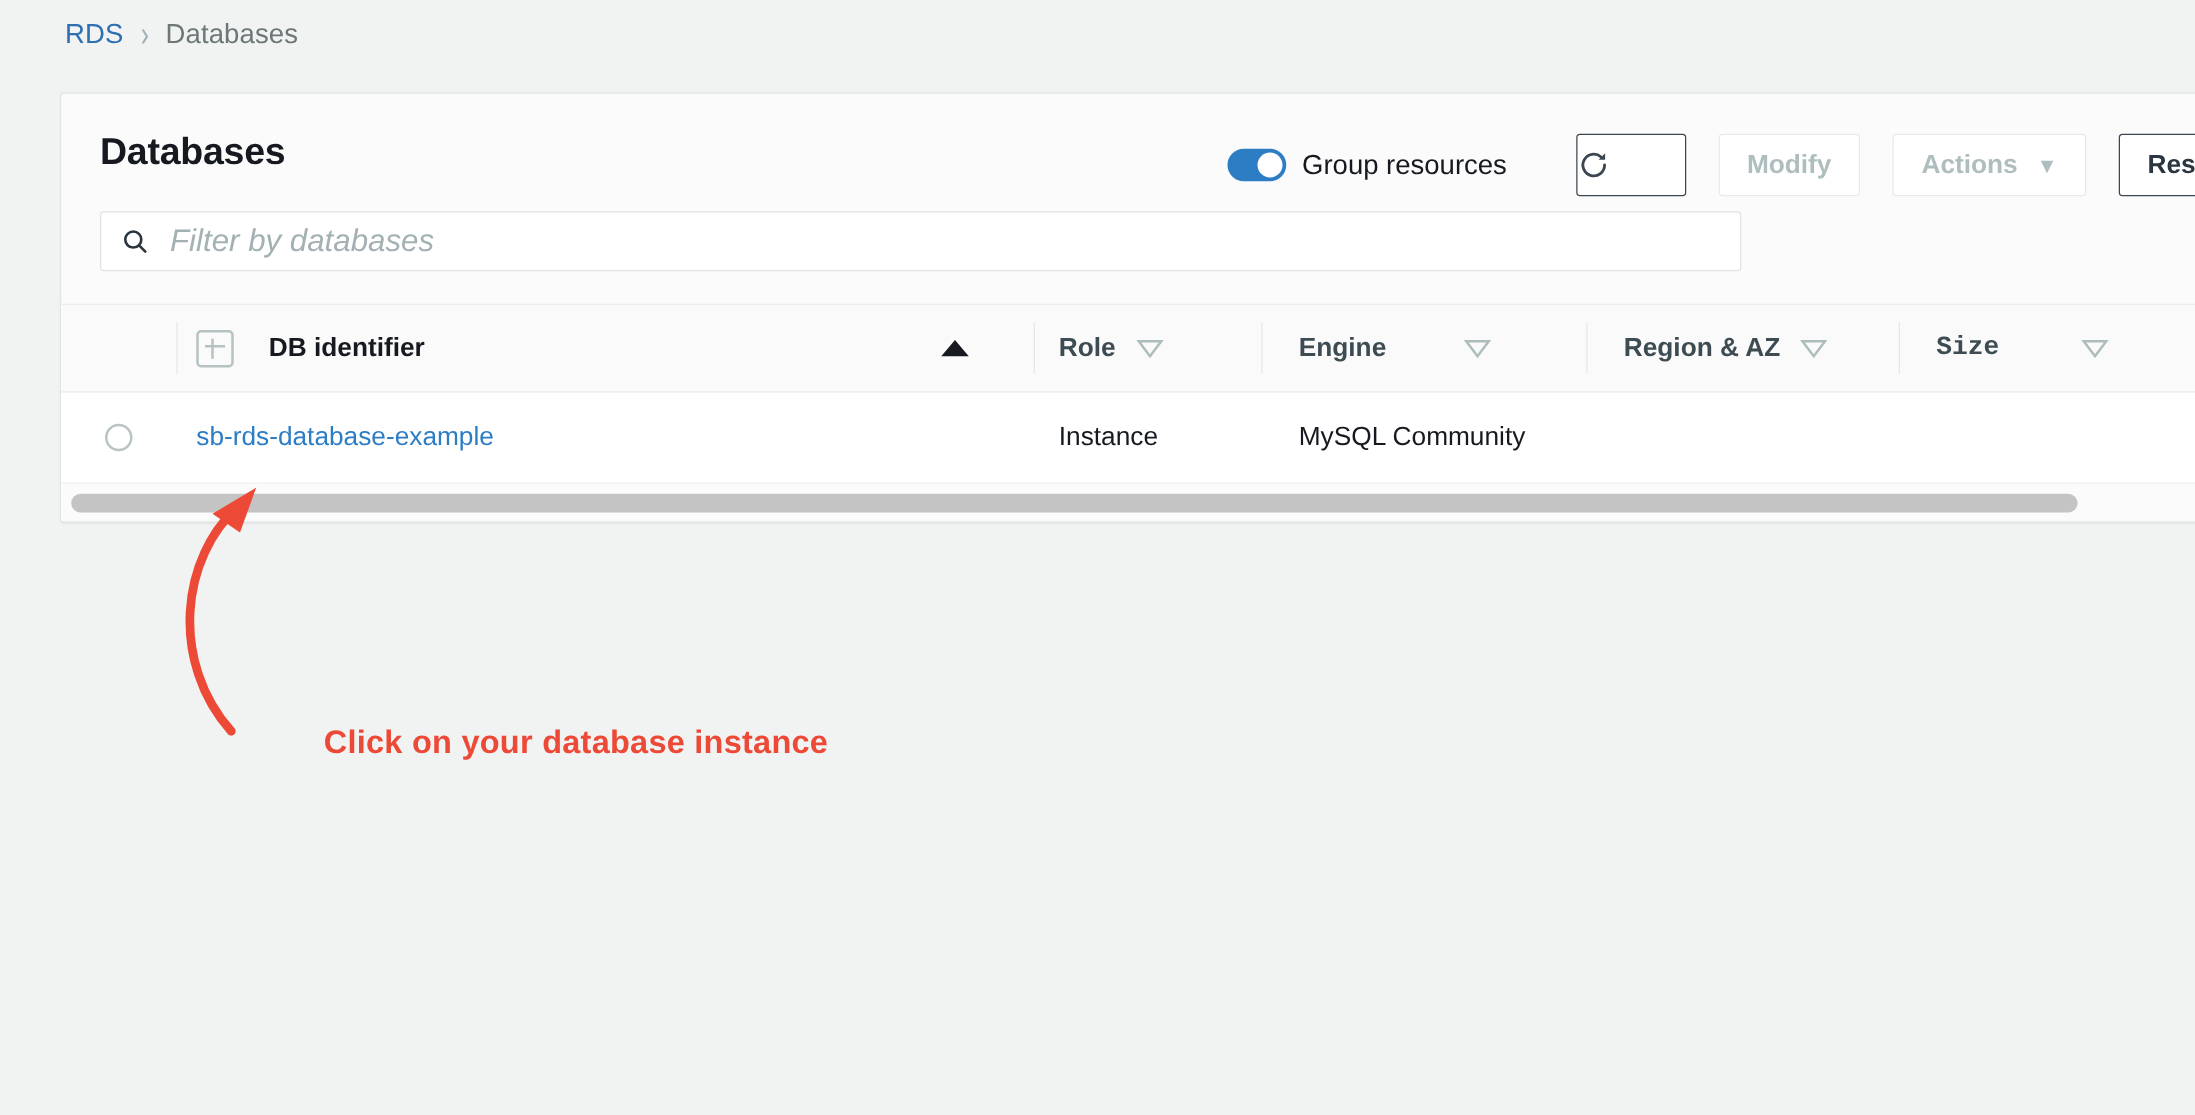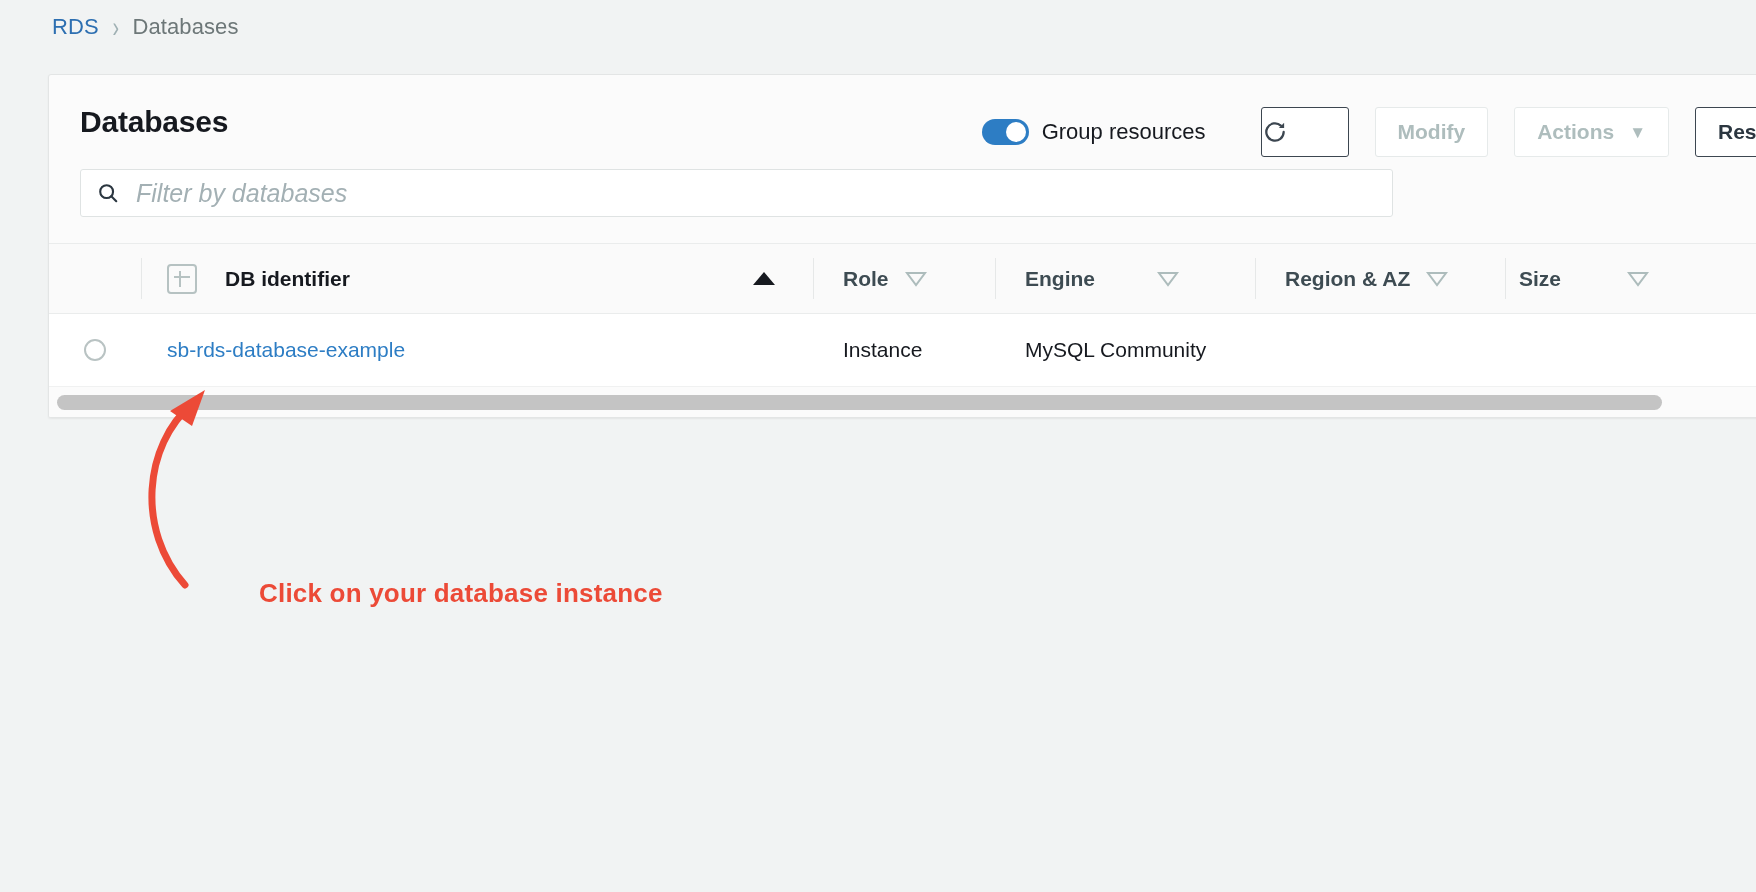--- a/index.html
+++ b/index.html
@@ -206,25 +206,25 @@
   .col.sep::before {
     content: "";
     position: absolute;
     left: 0;
     top: 14px;
     bottom: 14px;
     width: 1px;
     background: #e6e8e8;
   }
   .c-select { width: 92px; justify-content: center; flex: none; }
-  .c-ident  { width: 672px; flex: none; padding-left: 26px; }
-  .c-role   { width: 182px; flex: none; padding-left: 30px; }
+  .c-ident  { width: 672px; flex: none; padding-left: 16px; }
+  .c-role   { width: 182px; flex: none; padding-left: 20px; margin-left: 14px; }
   .c-engine { width: 260px; flex: none; padding-left: 30px; }
   .c-region { width: 250px; flex: none; padding-left: 30px; }
-  .c-size   { width: 200px; flex: none; padding-left: 14px; }
+  .c-size   { width: 200px; flex: none; padding-left: 30px; font-family: Liberation Mono, monospace; }
 
   .th-label {
     font-size: 21px;
     font-weight: bold;
     color: #3d4b52;
     white-space: nowrap;
   }
   .th-label.strong { color: #16191f; }
   .expand-icon {
     width: 26px;

